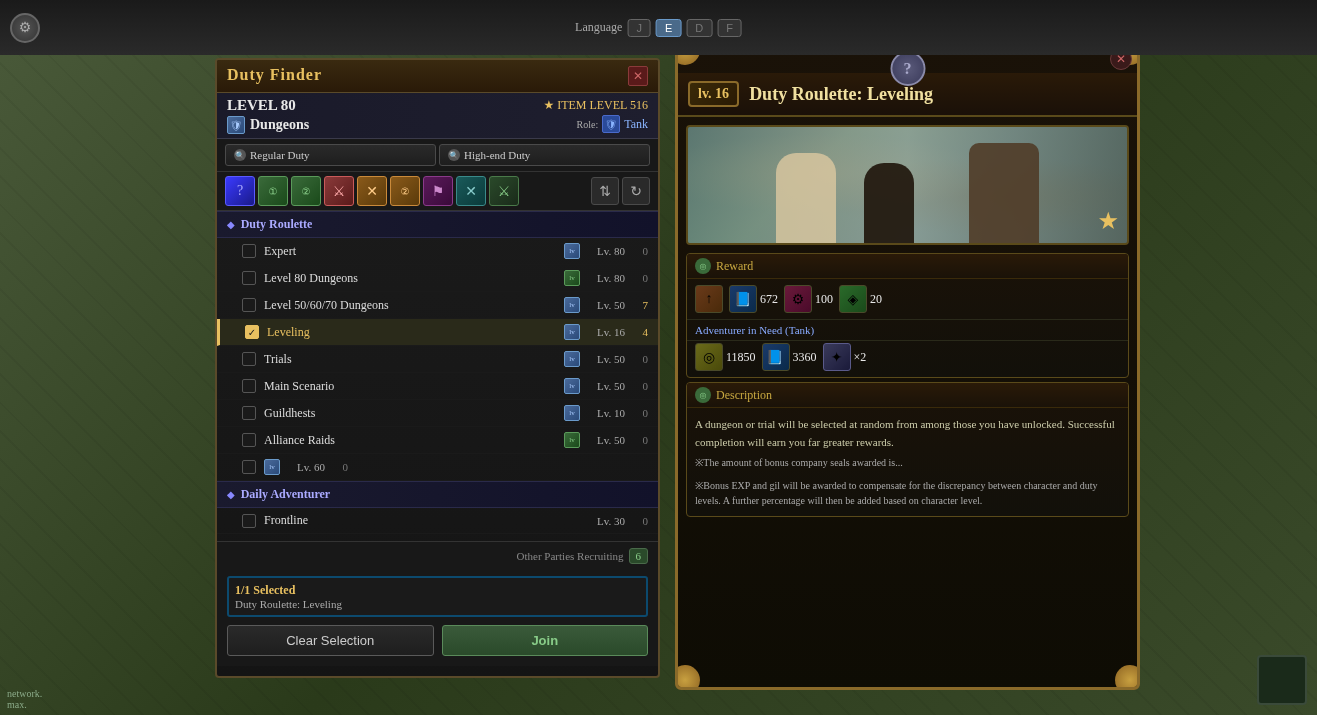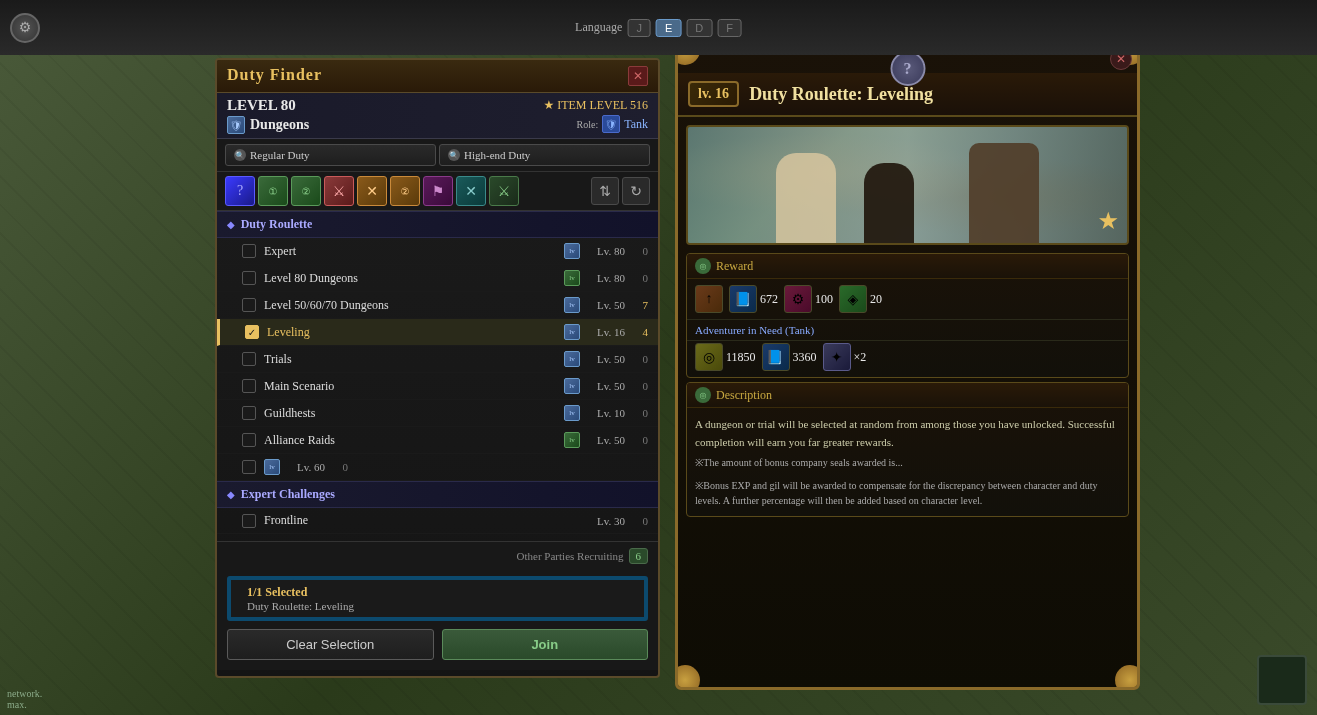--- a/index.html
+++ b/index.html
@@ -357,23 +357,23 @@
       background: #2a4a2a;
       border: 1px solid #4a6a4a;
       border-radius: 3px;
       color: #88cc88;
       font-size: 11px;
       padding: 1px 6px;
     }
 
     .selection-info {
       background: #1a1a1a;
-      border: 4px solid #0c4a6e;
+      border: 2px solid #0c4a6e;
       border-radius: 3px;
-      padding: 5px 16px;
+      padding: 5px 6px;
       margin-bottom: 4px;
     }
 
     .selected-count { color: #e8c060; font-size: 12px; font-weight: bold; }
     .selected-name { color: #aaaaaa; font-size: 11px; }
 
     .action-buttons {
       display: flex;
       gap: 8px;
       justify-content: center;
@@ -785,21 +785,21 @@
 
     <div class="duty-row">
       <div class="duty-checkbox"></div>
       <div class="lv-icon">lv</div>
       <span class="duty-lv">Lv. 60</span>
       <span class="duty-count">0</span>
     </div>
 
     <div class="section-header">
       <span class="section-diamond">◆</span>
-      <span class="section-title">Expert Challenges</span>
+      <span class="section-title">Daily Adventurer</span>
     </div>
 
     <div class="duty-row">
       <div class="duty-checkbox"></div>
       <span class="duty-name">Frontline</span>
       <span class="duty-lv" style="margin-right:8px;">Lv. 30</span>
       <span class="duty-count">0</span>
     </div>
 
   </div>

